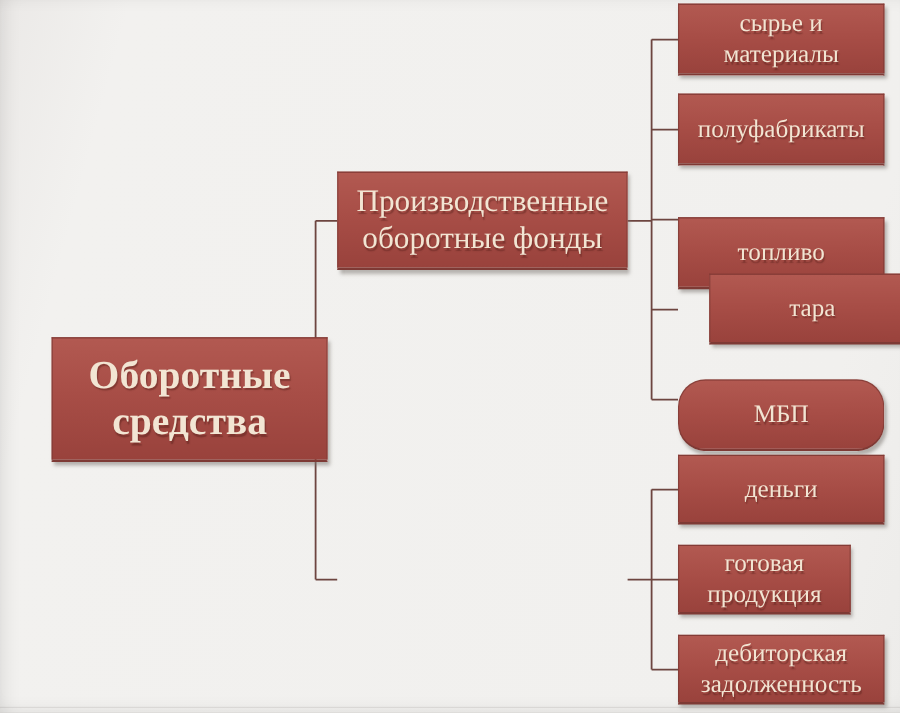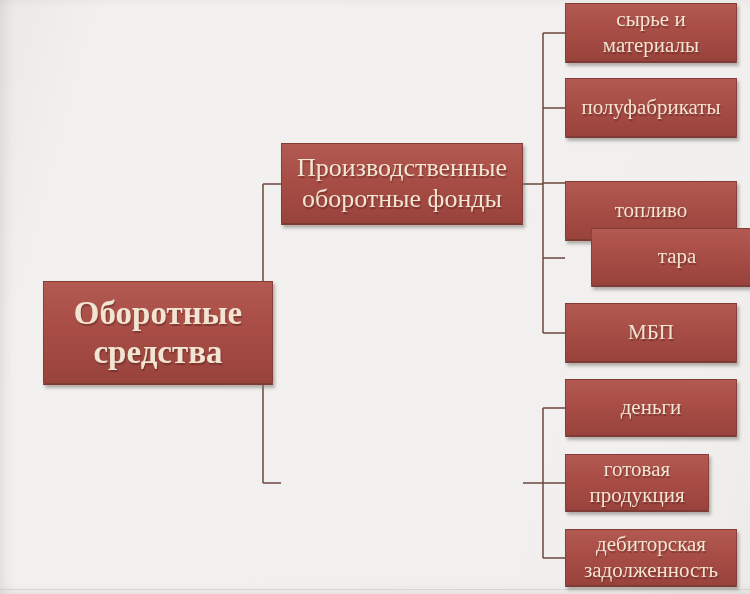--- a/index.html
+++ b/index.html
@@ -103,21 +103,21 @@
   </div>
 
   <div class="node node-leaf" style="left:565px; top:153px; width:172px; height:60px;margin-top:28px;">
     <span>топливо</span>
   </div>
 
   <div class="node node-leaf" style="left:565px; top:228px; width:172px; height:59px;margin-left:26px;">
     <span>тара</span>
   </div>
 
-  <div class="node node-leaf" style="left:565px; top:303px; width:172px; height:60px;">
+  <div class="node node-leaf" style="left:565px; top:316px; width:172px; height:60px;border-radius:23px;">
     <span>МБП</span>
   </div>
 
   <div class="node node-leaf" style="left:565px; top:379px; width:172px; height:58px;text-align:center;">
     <span>деньги</span>
   </div>
 
   <div class="node node-leaf" style="left:565px; top:454px; width:144px; height:58px;">
     <span>готовая продукция</span>
   </div>

